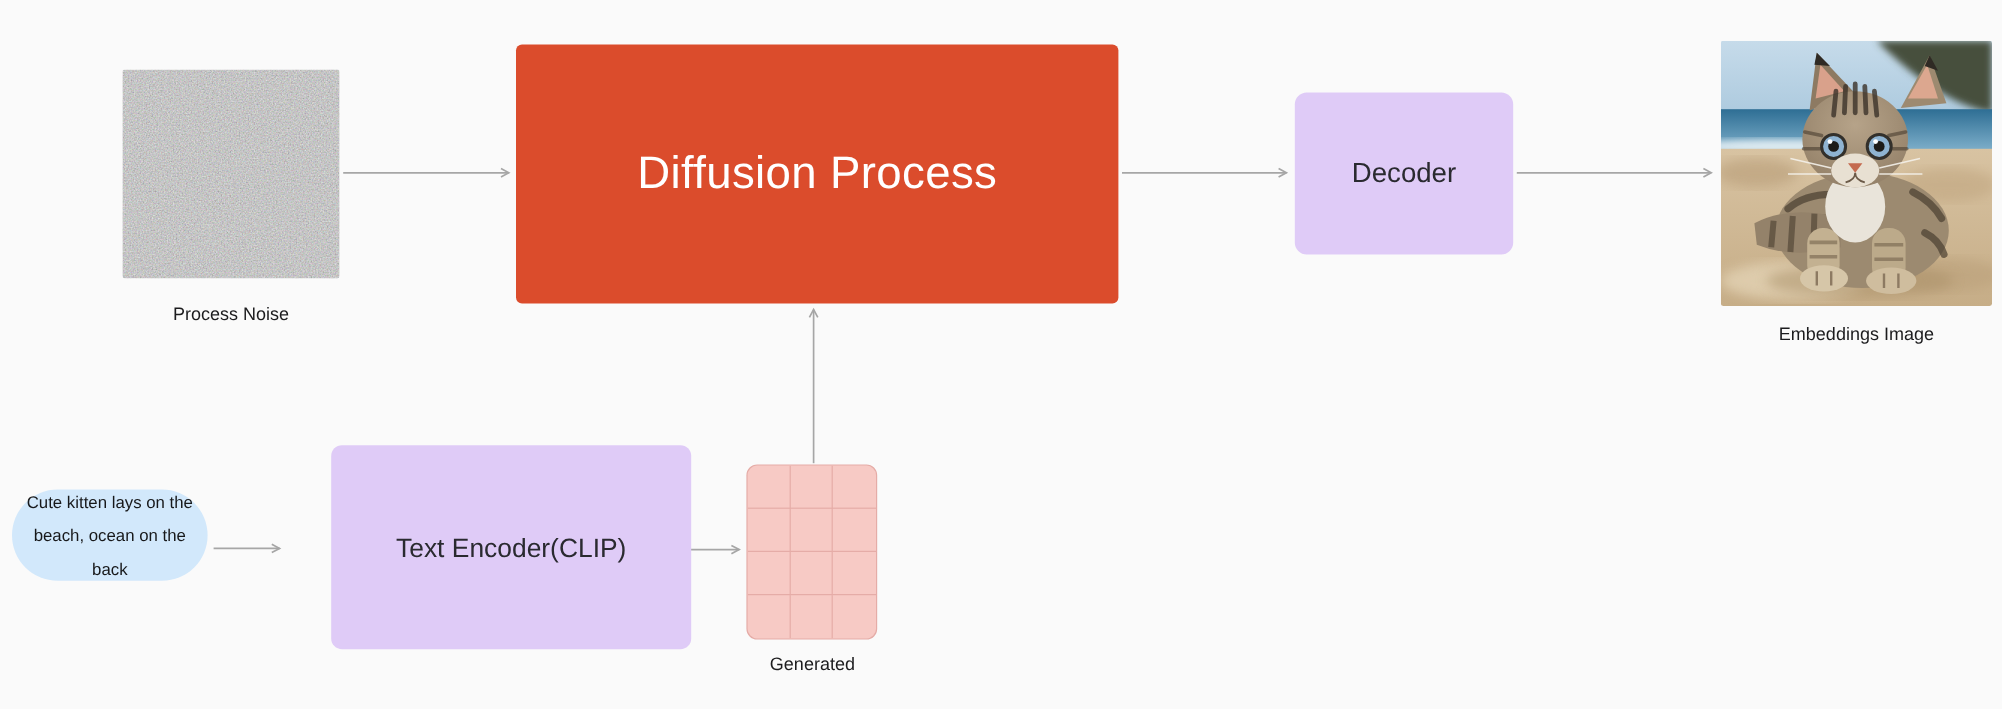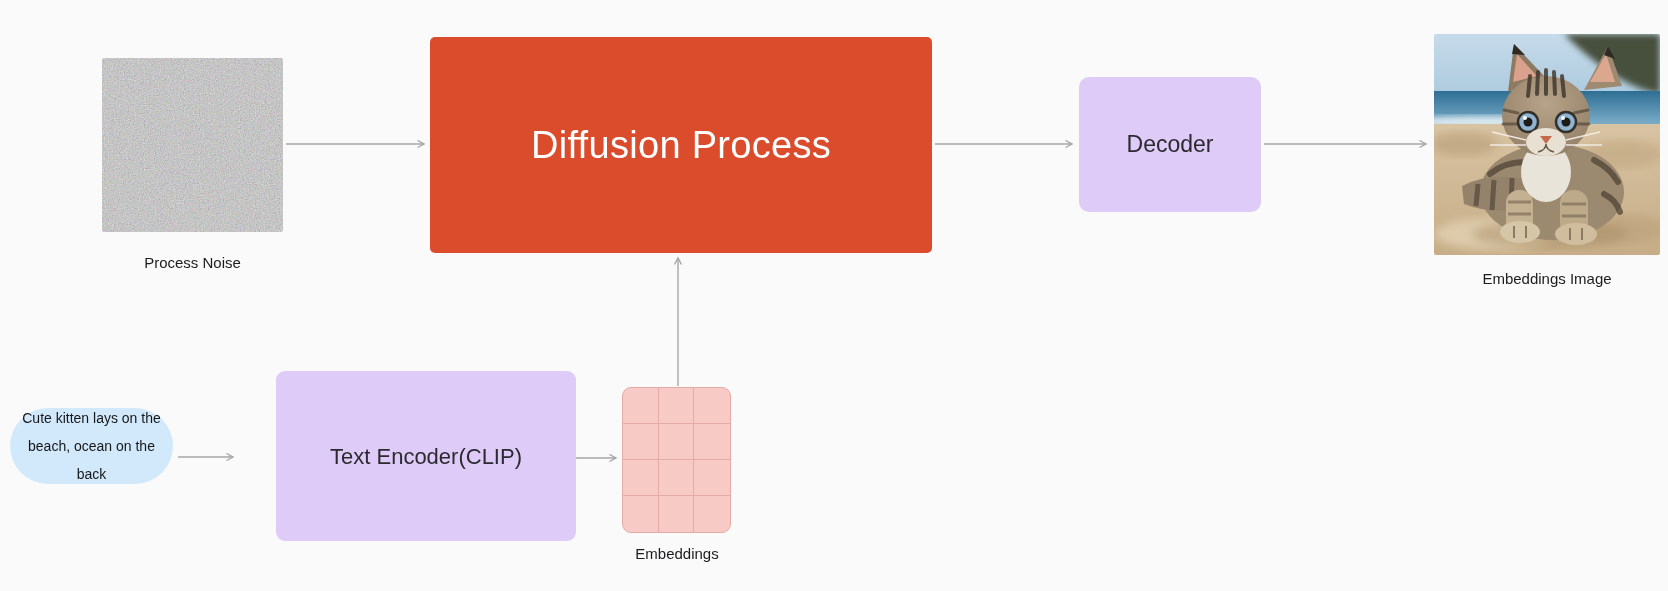--- a/index.html
+++ b/index.html
@@ -163,15 +163,15 @@
       <div class="emb-cell"></div>
       <div class="emb-cell"></div>
       <div class="emb-cell"></div>
       <div class="emb-cell"></div>
       <div class="emb-cell"></div>
       <div class="emb-cell"></div>
       <div class="emb-cell"></div>
       <div class="emb-cell"></div>
       <div class="emb-cell"></div>
     </div>
-  <div class="caption cap-emb">Embeddings</div>
+  <div class="caption cap-emb">Generated</div>
 
 </div>
 
 </body></html>

